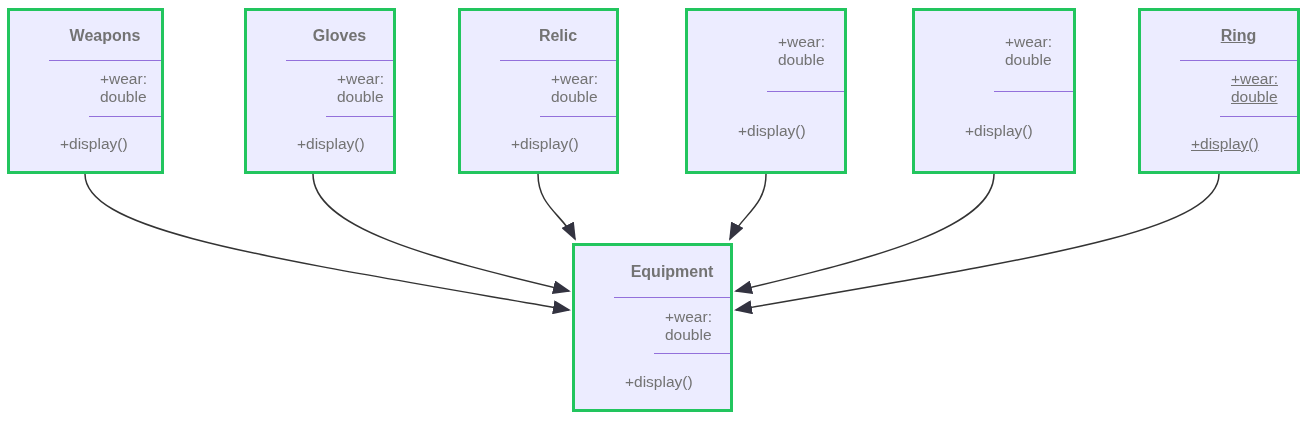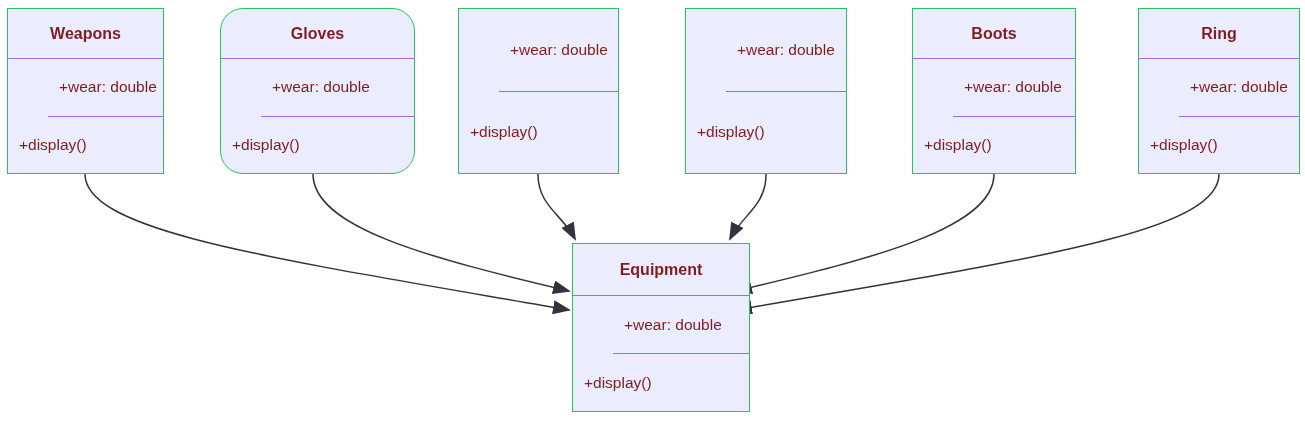--- a/index.html
+++ b/index.html
@@ -20,24 +20,25 @@
     position: absolute;
     left: 0;
     top: 0;
     width: 1305px;
     height: 423px;
   }
   .uml-class {
     position: absolute;
     box-sizing: border-box;
     background: #ECECFF;
-    border: 1px solid #22c55e;
+    border: 3px solid #22c55e;
     display: flex;
     flex-direction: column;
-    color: #7f1d1d;
+    color: #737373;
+    padding-left: 39px;
   }
   .uml-title {
     box-sizing: border-box;
     height: 50px;
     display: flex;
     align-items: center;
     justify-content: center;
     font-weight: bold;
     font-size: 16px;
     border-bottom: 1px solid #9370DB;
@@ -73,47 +74,47 @@
       <path d="M 1219,174 C 1219,232 1035,258 736,310" marker-end="url(#arrow)"></path>
     </g>
   </svg>
 
   <div class="uml-class" style="left:7px; top:8px; width:157px; height:166px;">
     <div class="uml-title">Weapons</div>
     <div class="uml-member attr">+wear: double</div>
     <div class="uml-member">+display()</div>
   </div>
 
-  <div class="uml-class" style="left:220px; top:8px; width:195px; height:166px;border-radius:23px;">
+  <div class="uml-class" style="left:244px; top:8px; width:152px; height:166px;">
     <div class="uml-title">Gloves</div>
     <div class="uml-member attr">+wear: double</div>
     <div class="uml-member">+display()</div>
   </div>
 
   <div class="uml-class" style="left:458px; top:8px; width:161px; height:166px;">
+    <div class="uml-title">Relic</div>
     <div class="uml-member attr">+wear: double</div>
     <div class="uml-member">+display()</div>
   </div>
 
   <div class="uml-class" style="left:685px; top:8px; width:162px; height:166px;">
     <div class="uml-member attr">+wear: double</div>
     <div class="uml-member">+display()</div>
   </div>
 
   <div class="uml-class" style="left:912px; top:8px; width:164px; height:166px;">
-    <div class="uml-title">Boots</div>
     <div class="uml-member attr">+wear: double</div>
     <div class="uml-member">+display()</div>
   </div>
 
-  <div class="uml-class" style="left:1138px; top:8px; width:162px; height:166px;">
+  <div class="uml-class" style="left:1138px; top:8px; width:162px; height:166px;text-decoration:underline;">
     <div class="uml-title">Ring</div>
     <div class="uml-member attr">+wear: double</div>
     <div class="uml-member">+display()</div>
   </div>
 
-  <div class="uml-class equipment" style="left:572px; top:243px; width:178px; height:169px;">
+  <div class="uml-class equipment" style="left:572px; top:243px; width:161px; height:169px;">
     <div class="uml-title">Equipment</div>
     <div class="uml-member attr">+wear: double</div>
     <div class="uml-member">+display()</div>
   </div>
 
 </div>
 
 </body></html>

